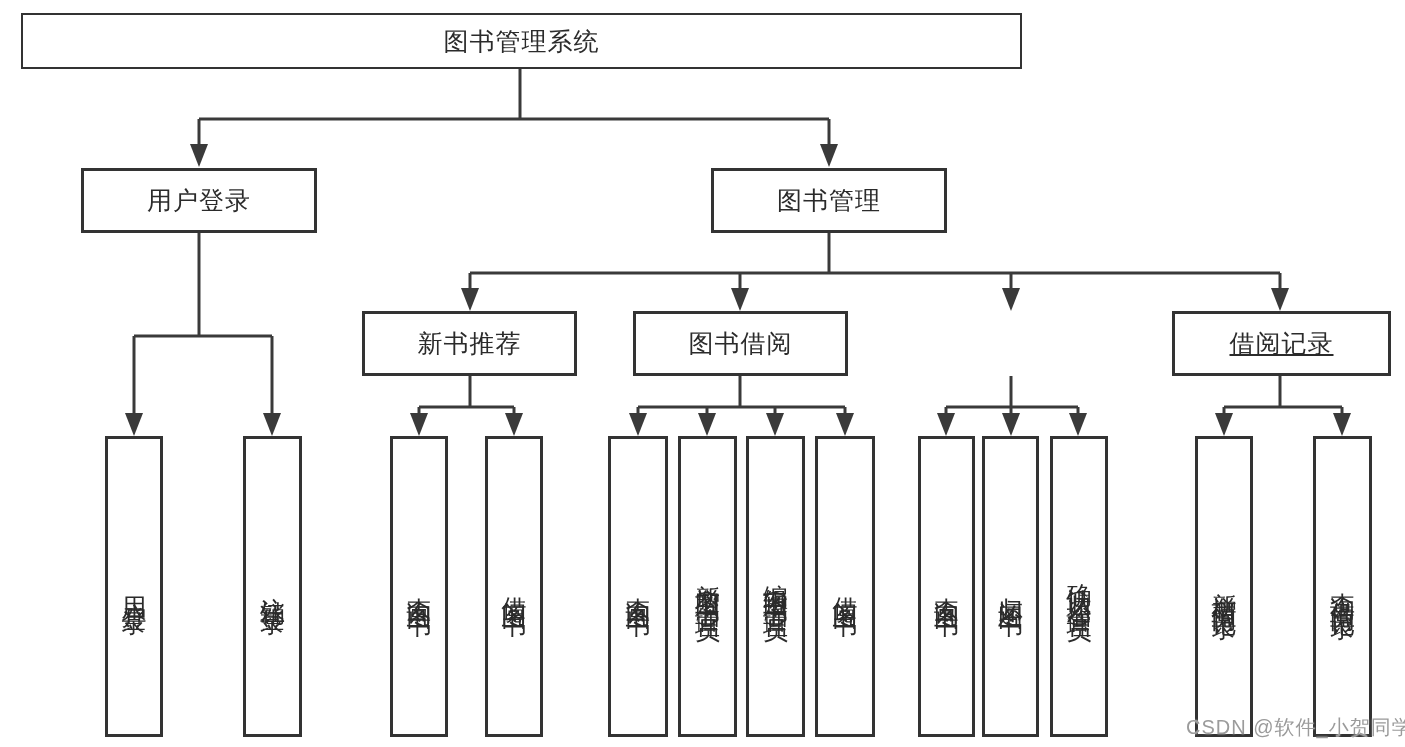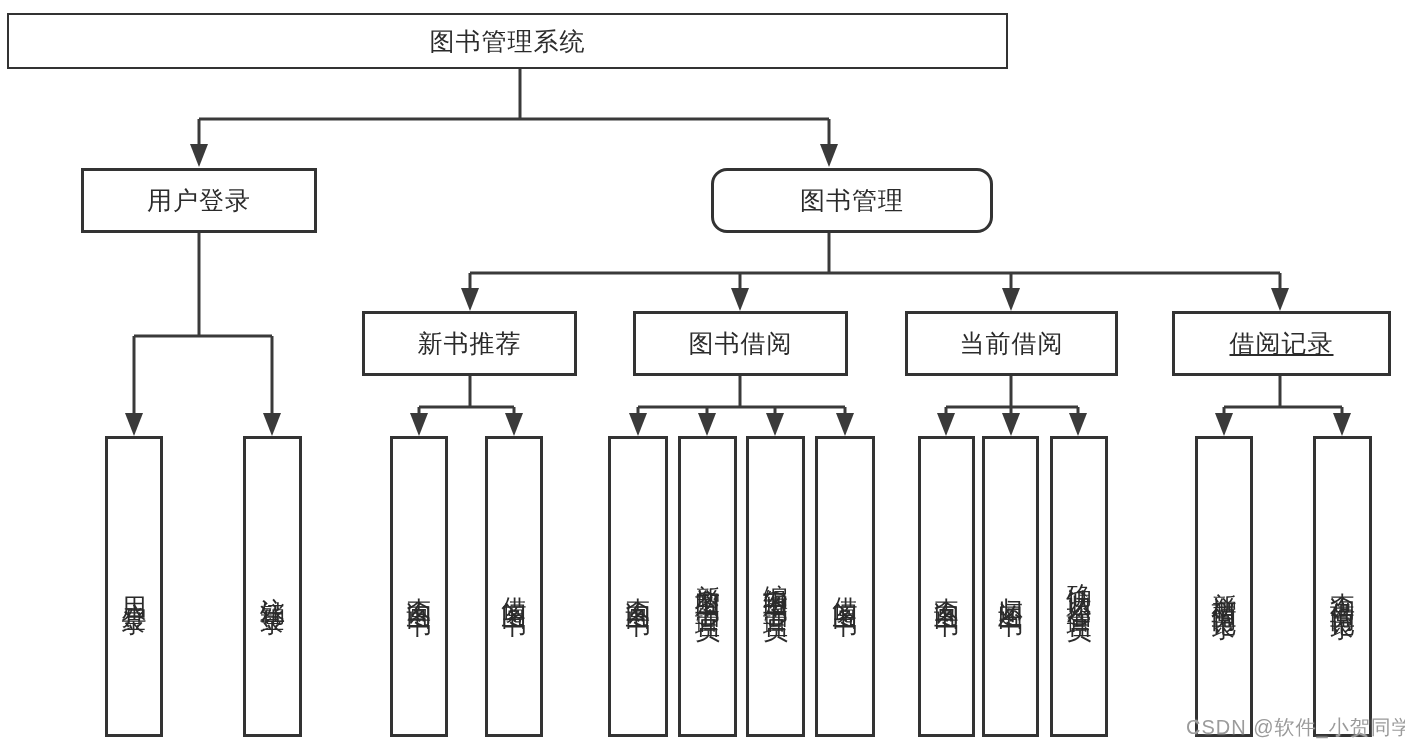--- a/index.html
+++ b/index.html
@@ -116,39 +116,36 @@
     <path class="a" d="M1069 413 L1087 413 L1078 436 Z"></path>
 
     <path class="l" d="M1280 376 V407"></path>
     <path class="l" d="M1224 407 H1342"></path>
     <path class="l" d="M1224 407 V415"></path>
     <path class="l" d="M1342 407 V415"></path>
     <path class="a" d="M1215 413 L1233 413 L1224 436 Z"></path>
     <path class="a" d="M1333 413 L1351 413 L1342 436 Z"></path>
   </svg>
 
-  <div class="node root" style="left:7px; top:13px; width:1001px; height:56px;">
+  <div class="node root" style="left:21px; top:13px; width:1001px; height:56px;">
     <span class="htext">图书管理系统</span>
   </div>
 
   <div class="node" style="left:81px; top:168px; width:236px; height:65px;">
     <span class="htext">用户登录</span>
   </div>
-  <div class="node" style="left:711px; top:168px; width:282px; height:65px;border-radius:16px;">
+  <div class="node" style="left:711px; top:168px; width:236px; height:65px;">
     <span class="htext">图书管理</span>
   </div>
 
   <div class="node" style="left:362px; top:311px; width:215px; height:65px;">
     <span class="htext">新书推荐</span>
   </div>
   <div class="node" style="left:633px; top:311px; width:215px; height:65px;">
     <span class="htext">图书借阅</span>
-  </div>
-  <div class="node" style="left:905px; top:311px; width:213px; height:65px;">
-    <span class="htext">当前借阅</span>
   </div>
   <div class="node" style="left:1172px; top:311px; width:219px; height:65px;text-decoration:underline;">
     <span class="htext">借阅记录</span>
   </div>
 
   <div class="node" style="left:105px; top:436px; width:58px; height:301px;">
     <span class="vtext">用户登录</span>
   </div>
   <div class="node" style="left:243px; top:436px; width:59px; height:301px;">
     <span class="vtext">注销登录</span>

